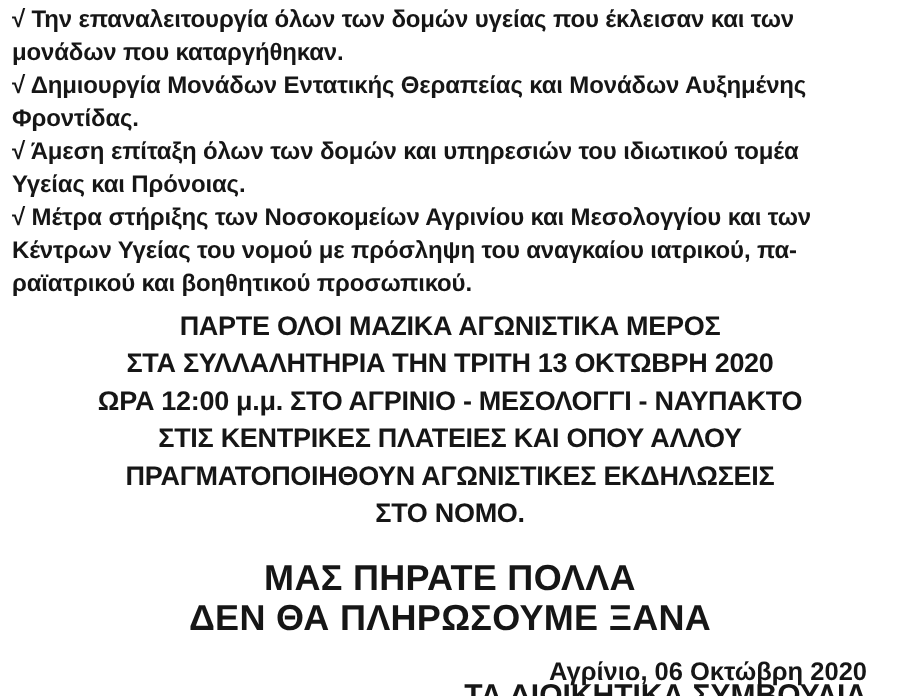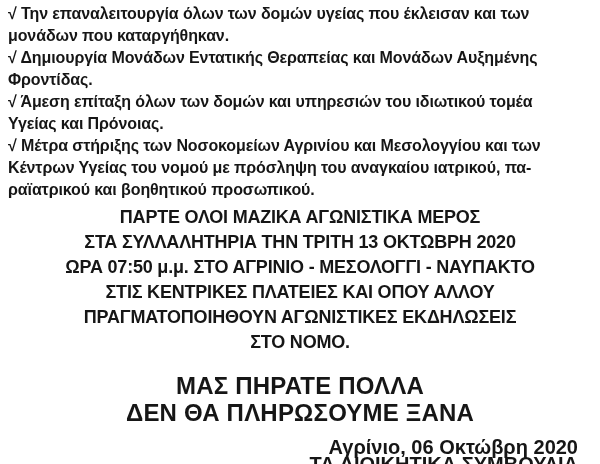--- a/index.html
+++ b/index.html
@@ -43,21 +43,21 @@
     line-height: 27px;
     letter-spacing: 0.2px;
     margin-top: 17px;
   }
   .signature {
     text-align: right;
     padding-right: 22px;
     margin-top: 13px;
   }
   .signature .place-date {
-    font-size: 20px;
+    font-size: 17px;
     line-height: 17px;
   }
   .signature .signed-by {
     font-size: 20px;
     line-height: 16px;
   }
 </style>
 </head>
 <body>
 
@@ -68,21 +68,21 @@
 √ Δημιουργία Μονάδων Εντατικής Θεραπείας και Μονάδων Αυξημένης
 Φροντίδας.
 √ Άμεση επίταξη όλων των δομών και υπηρεσιών του ιδιωτικού τομέα
 Υγείας και Πρόνοιας.
 √ Μέτρα στήριξης των Νοσοκομείων Αγρινίου και Μεσολογγίου και των
 Κέντρων Υγείας του νομού με πρόσληψη του αναγκαίου ιατρικού, πα-
 ραϊατρικού και βοηθητικού προσωπικού.</div>
 
   <div class="cta">ΠΑΡΤΕ ΟΛΟΙ ΜΑΖΙΚΑ ΑΓΩΝΙΣΤΙΚΑ ΜΕΡΟΣ
 ΣΤΑ ΣΥΛΛΑΛΗΤΗΡΙΑ ΤΗΝ ΤΡΙΤΗ 13 ΟΚΤΩΒΡΗ 2020
-ΩΡΑ 07:50 μ.μ. ΣΤΟ ΑΓΡΙΝΙΟ - ΜΕΣΟΛΟΓΓΙ - ΝΑΥΠΑΚΤΟ
+ΩΡΑ 12:00 μ.μ. ΣΤΟ ΑΓΡΙΝΙΟ - ΜΕΣΟΛΟΓΓΙ - ΝΑΥΠΑΚΤΟ
 ΣΤΙΣ ΚΕΝΤΡΙΚΕΣ ΠΛΑΤΕΙΕΣ  ΚΑΙ ΟΠΟΥ ΑΛΛΟΥ
 ΠΡΑΓΜΑΤΟΠΟΙΗΘΟΥΝ ΑΓΩΝΙΣΤΙΚΕΣ ΕΚΔΗΛΩΣΕΙΣ
 ΣΤΟ ΝΟΜΟ.</div>
 
   <div class="slogan">ΜΑΣ ΠΗΡΑΤΕ ΠΟΛΛΑ
 ΔΕΝ ΘΑ ΠΛΗΡΩΣΟΥΜΕ ΞΑΝΑ</div>
 
   <div class="signature">
     <div class="place-date">Αγρίνιο, 06 Οκτώβρη 2020</div>
     <div class="signed-by">ΤΑ ΔΙΟΙΚΗΤΙΚΑ ΣΥΜΒΟΥΛΙΑ</div>

